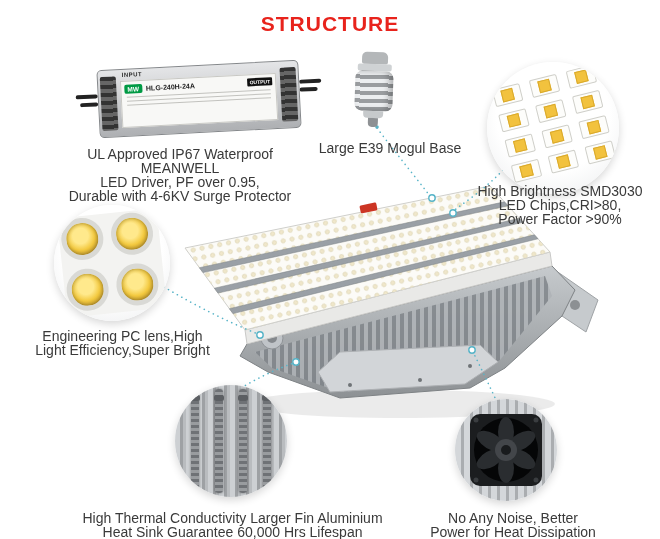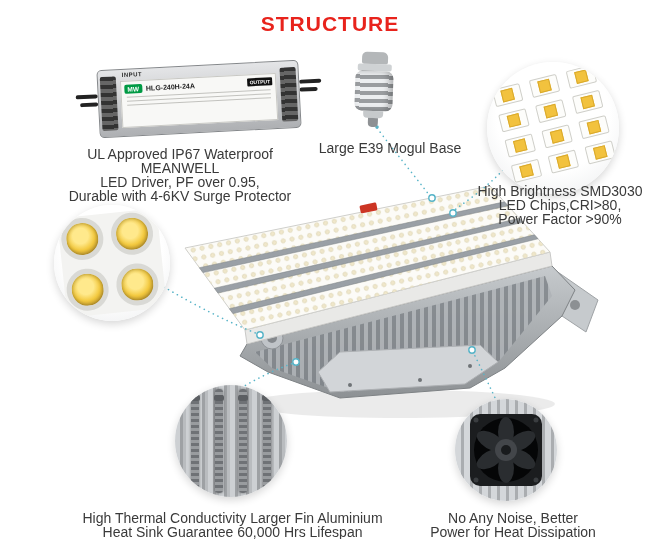--- a/index.html
+++ b/index.html
@@ -254,18 +254,20 @@
     </svg>
   </div>
 
   <div class="caption" style="left:52px;top:147px;width:256px;">UL Approved IP67 Waterproof MEANWELL
 LED Driver, PF over 0.95,
 Durable with 4-6KV Surge Protector</div>
   <div class="caption" style="left:315px;top:141px;width:150px;">Large E39 Mogul Base</div>
   <div class="caption" style="left:462px;top:184px;width:196px;">High Brightness SMD3030
 LED Chips,CRI&gt;80,
 Power Factor &gt;90%</div>
+  <div class="caption" style="left:30px;top:329px;width:185px;">Engineering PC lens,High
+Light Efficiency,Super Bright</div>
   <div class="caption" style="left:60px;top:511px;width:345px;">High Thermal Conductivity Larger Fin Aluminium
 Heat Sink Guarantee 60,000 Hrs Lifespan</div>
   <div class="caption" style="left:413px;top:511px;width:200px;">No Any Noise, Better
 Power for Heat Dissipation</div>
 
 </div>
 
 </body></html>

